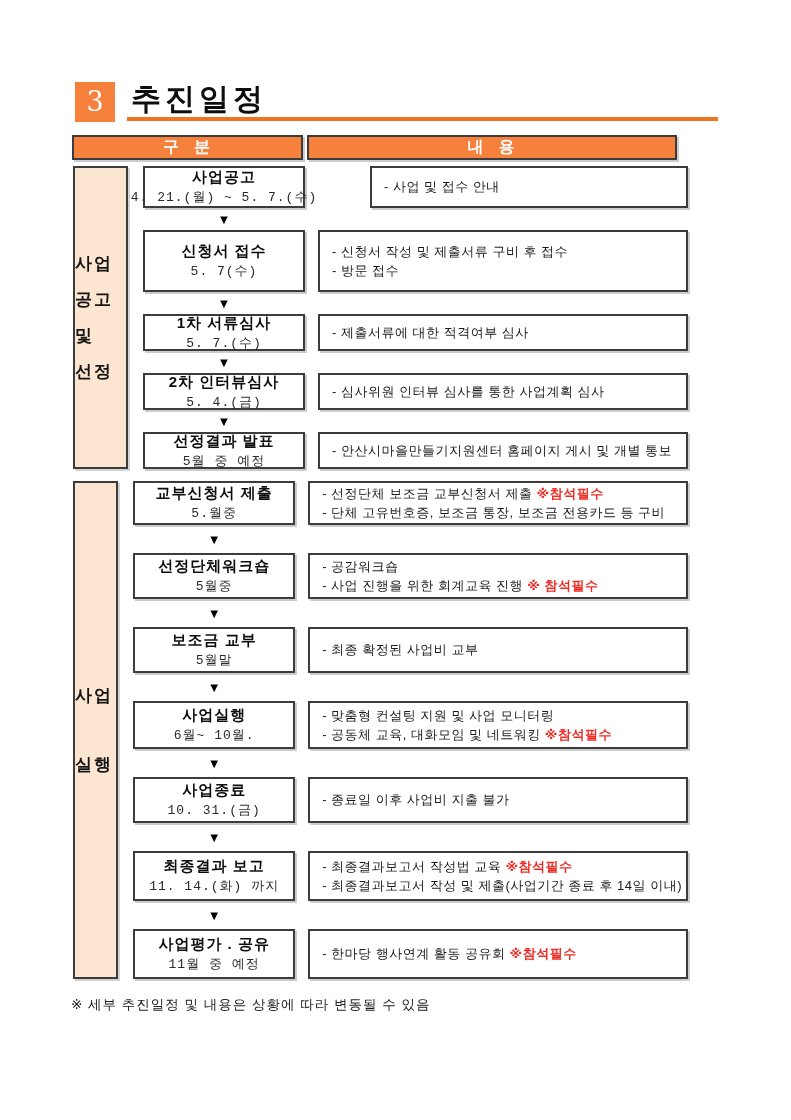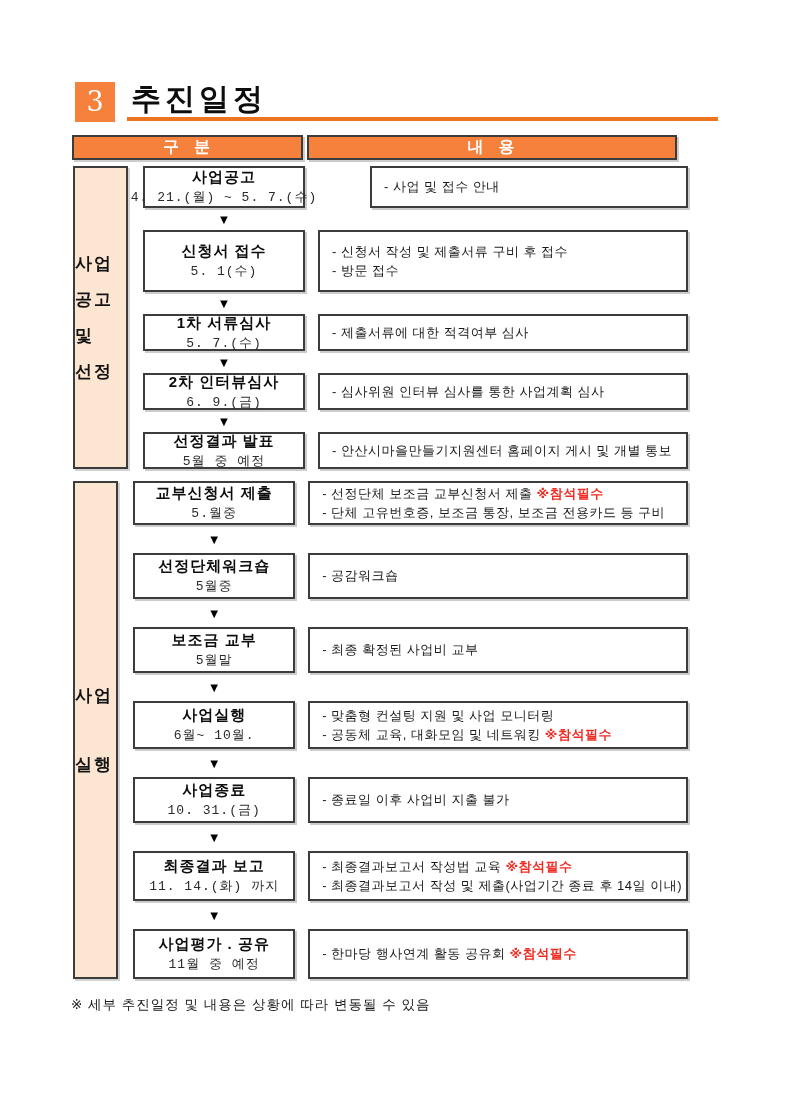--- a/index.html
+++ b/index.html
@@ -118,21 +118,21 @@
             <div class="content-box">
               <div class="content-line"><span>- 사업 및 접수 안내</span></div>
             </div>
           </div>
           <div class="arrow-gap">
             <div class="arrow">▼</div>
           </div>
           <div class="row" style="height: 62px;">
             <div class="flow-box">
               <div class="flow-title">신청서 접수</div>
-              <div class="flow-date">5. 1(수)</div>
+              <div class="flow-date">5. 7(수)</div>
             </div>
             <div class="spacer"></div>
             <div class="content-box">
               <div class="content-line"><span>- 신청서 작성 및 제출서류 구비 후 접수</span></div>
               <div class="content-line"><span>- 방문 접수</span></div>
             </div>
           </div>
           <div class="arrow-gap">
             <div class="arrow">▼</div>
           </div>
@@ -145,21 +145,21 @@
             <div class="content-box">
               <div class="content-line"><span>- 제출서류에 대한 적격여부 심사</span></div>
             </div>
           </div>
           <div class="arrow-gap">
             <div class="arrow">▼</div>
           </div>
           <div class="row" style="height: 37px;">
             <div class="flow-box">
               <div class="flow-title">2차 인터뷰심사</div>
-              <div class="flow-date">6. 9.(금)</div>
+              <div class="flow-date">5. 4.(금)</div>
             </div>
             <div class="spacer"></div>
             <div class="content-box">
               <div class="content-line"><span>- 심사위원 인터뷰 심사를 통한 사업계획 심사</span></div>
             </div>
           </div>
           <div class="arrow-gap">
             <div class="arrow">▼</div>
           </div>
           <div class="row" style="height: 37px;">
@@ -195,20 +195,21 @@
             <div class="arrow">▼</div>
           </div>
           <div class="row" style="height: 46px;">
             <div class="flow-box">
               <div class="flow-title">선정단체워크숍</div>
               <div class="flow-date">5월중</div>
             </div>
             <div class="spacer"></div>
             <div class="content-box">
               <div class="content-line"><span>- 공감워크숍</span></div>
+              <div class="content-line"><span>- 사업 진행을 위한 회계교육 진행  </span><span class="red">※ 참석필수</span></div>
             </div>
           </div>
           <div class="arrow-gap">
             <div class="arrow">▼</div>
           </div>
           <div class="row" style="height: 46px; border-radius: 8px;">
             <div class="flow-box">
               <div class="flow-title">보조금 교부</div>
               <div class="flow-date">5월말</div>
             </div>

